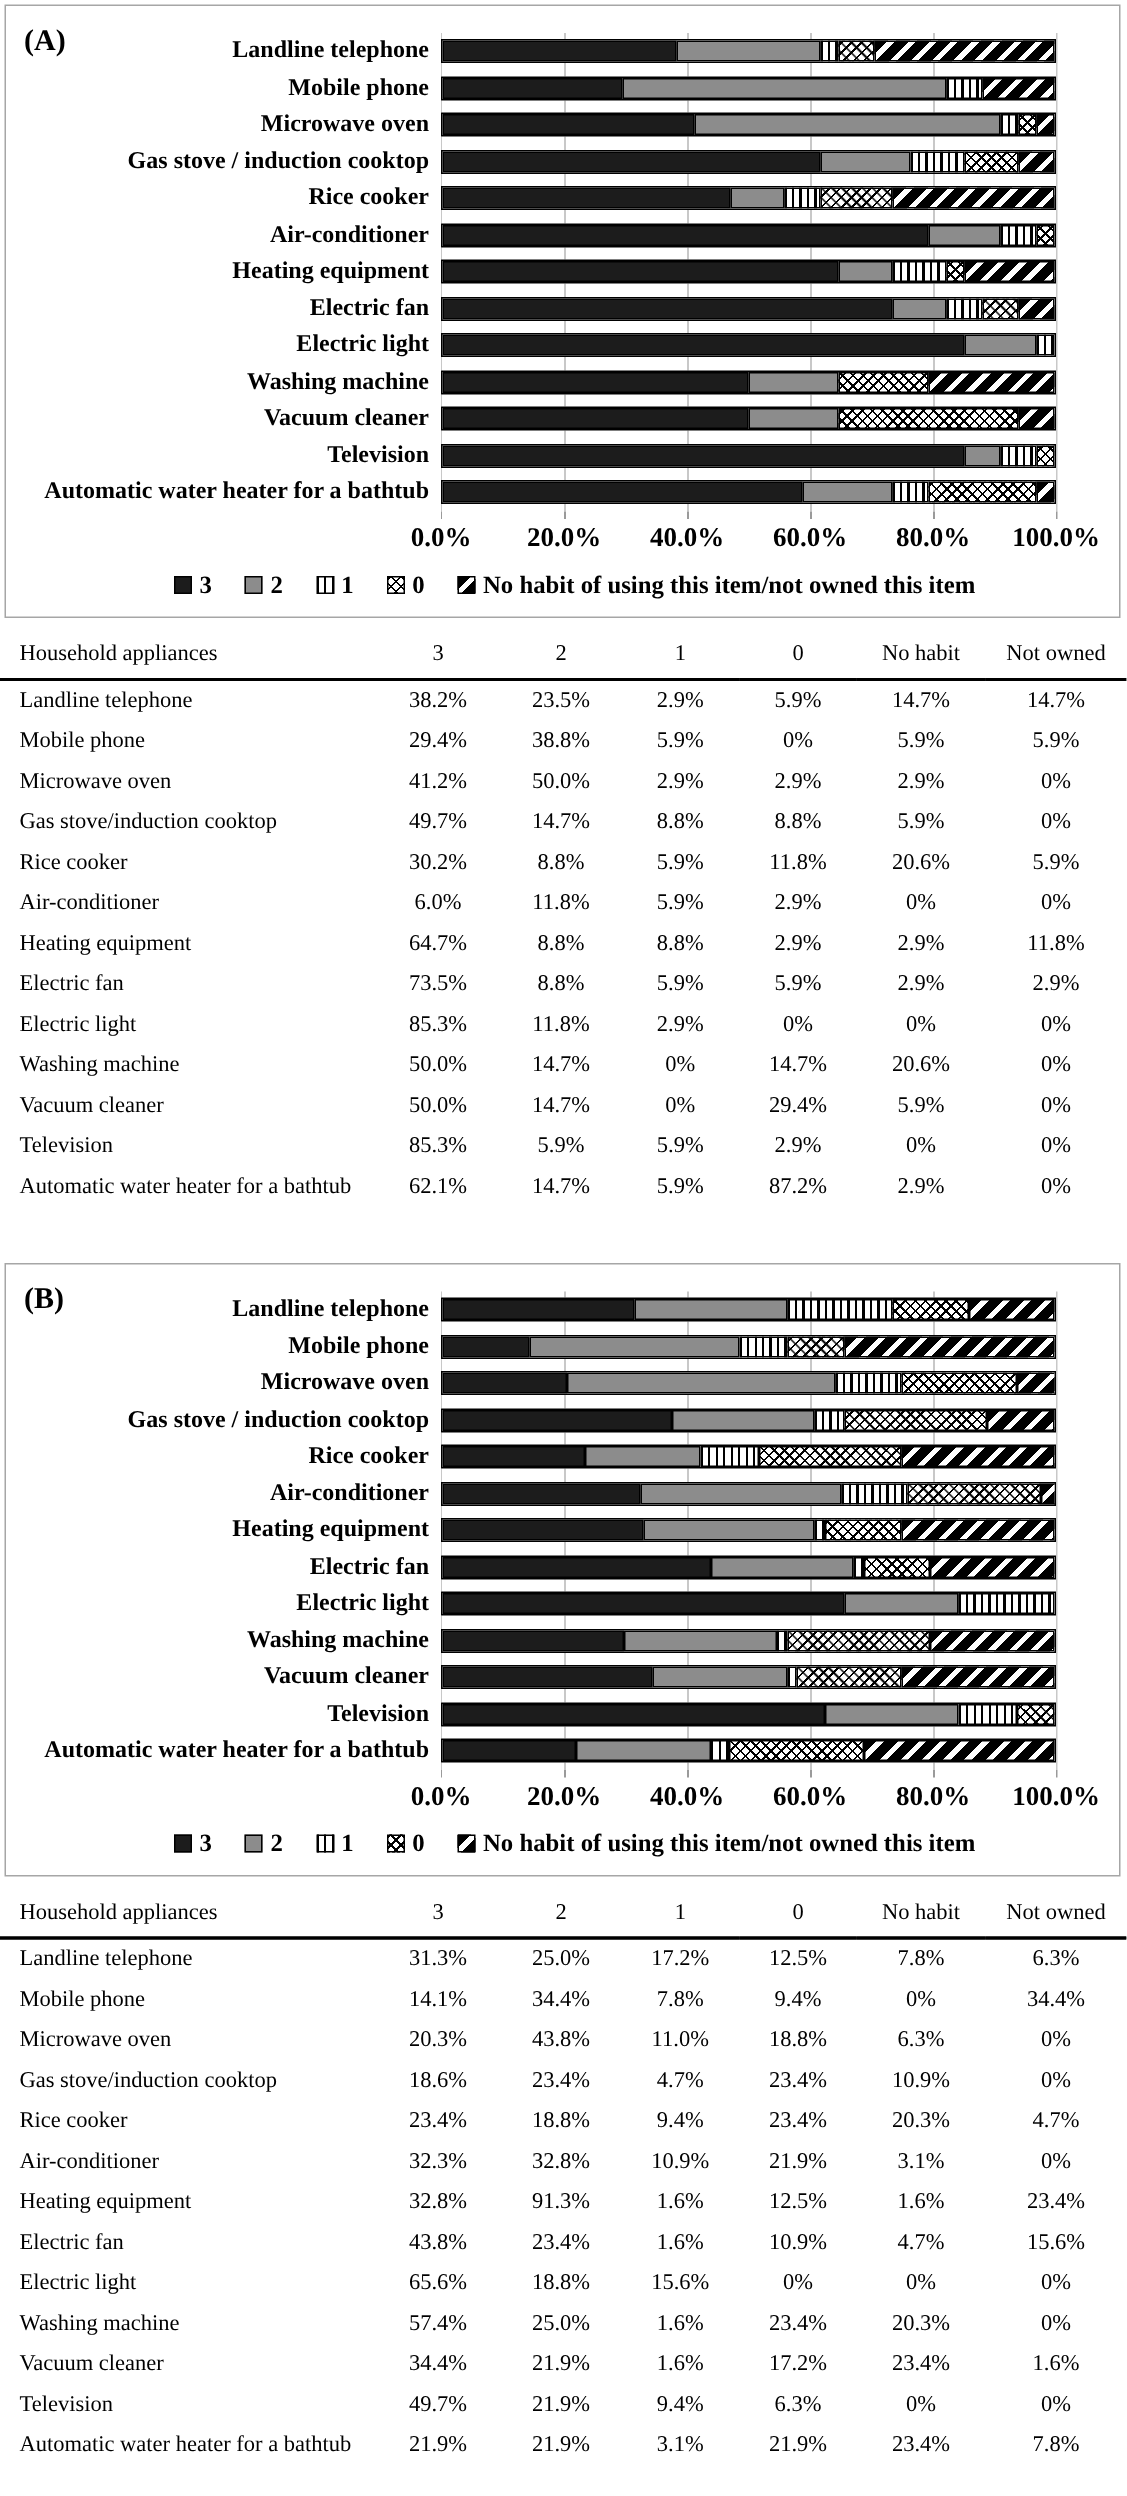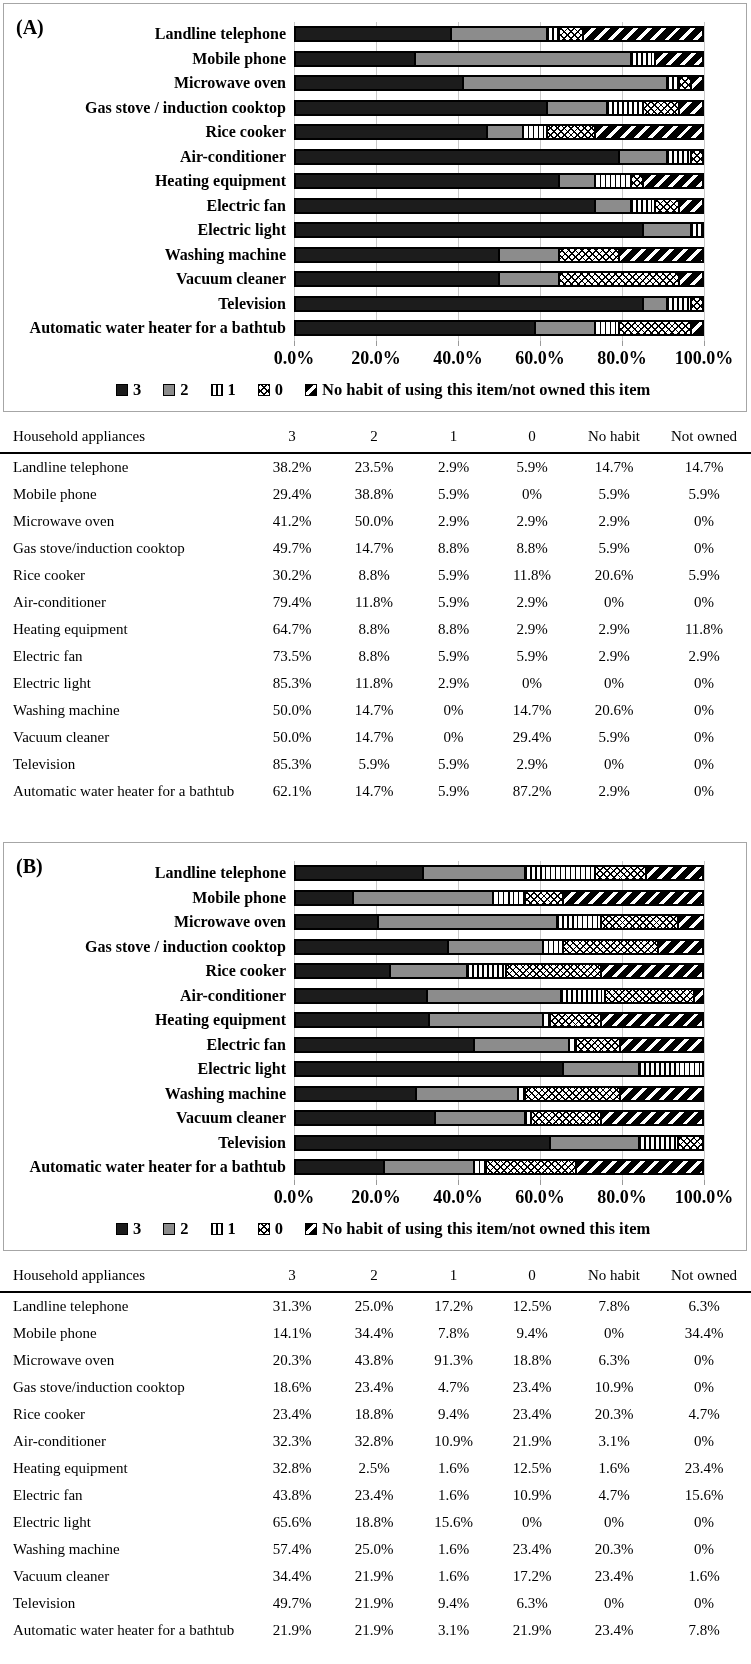--- a/index.html
+++ b/index.html
@@ -285,21 +285,21 @@
           <td>Rice cooker</td>
           <td>30.2%</td>
           <td>8.8%</td>
           <td>5.9%</td>
           <td>11.8%</td>
           <td>20.6%</td>
           <td>5.9%</td>
         </tr>
         <tr>
           <td>Air-conditioner</td>
-          <td>79.4%</td>
+          <td>6.0%</td>
           <td>11.8%</td>
           <td>5.9%</td>
           <td>2.9%</td>
           <td>0%</td>
           <td>0%</td>
         </tr>
         <tr>
           <td>Heating equipment</td>
           <td>64.7%</td>
           <td>8.8%</td>
@@ -560,21 +560,21 @@
           <td>34.4%</td>
           <td>7.8%</td>
           <td>9.4%</td>
           <td>0%</td>
           <td>34.4%</td>
         </tr>
         <tr>
           <td>Microwave oven</td>
           <td>20.3%</td>
           <td>43.8%</td>
-          <td>91.3%</td>
+          <td>11.0%</td>
           <td>18.8%</td>
           <td>6.3%</td>
           <td>0%</td>
         </tr>
         <tr>
           <td>Gas stove/induction cooktop</td>
           <td>18.6%</td>
           <td>23.4%</td>
           <td>4.7%</td>
           <td>23.4%</td>
@@ -595,21 +595,21 @@
           <td>32.3%</td>
           <td>32.8%</td>
           <td>10.9%</td>
           <td>21.9%</td>
           <td>3.1%</td>
           <td>0%</td>
         </tr>
         <tr>
           <td>Heating equipment</td>
           <td>32.8%</td>
-          <td>2.5%</td>
+          <td>91.3%</td>
           <td>1.6%</td>
           <td>12.5%</td>
           <td>1.6%</td>
           <td>23.4%</td>
         </tr>
         <tr>
           <td>Electric fan</td>
           <td>43.8%</td>
           <td>23.4%</td>
           <td>1.6%</td>

